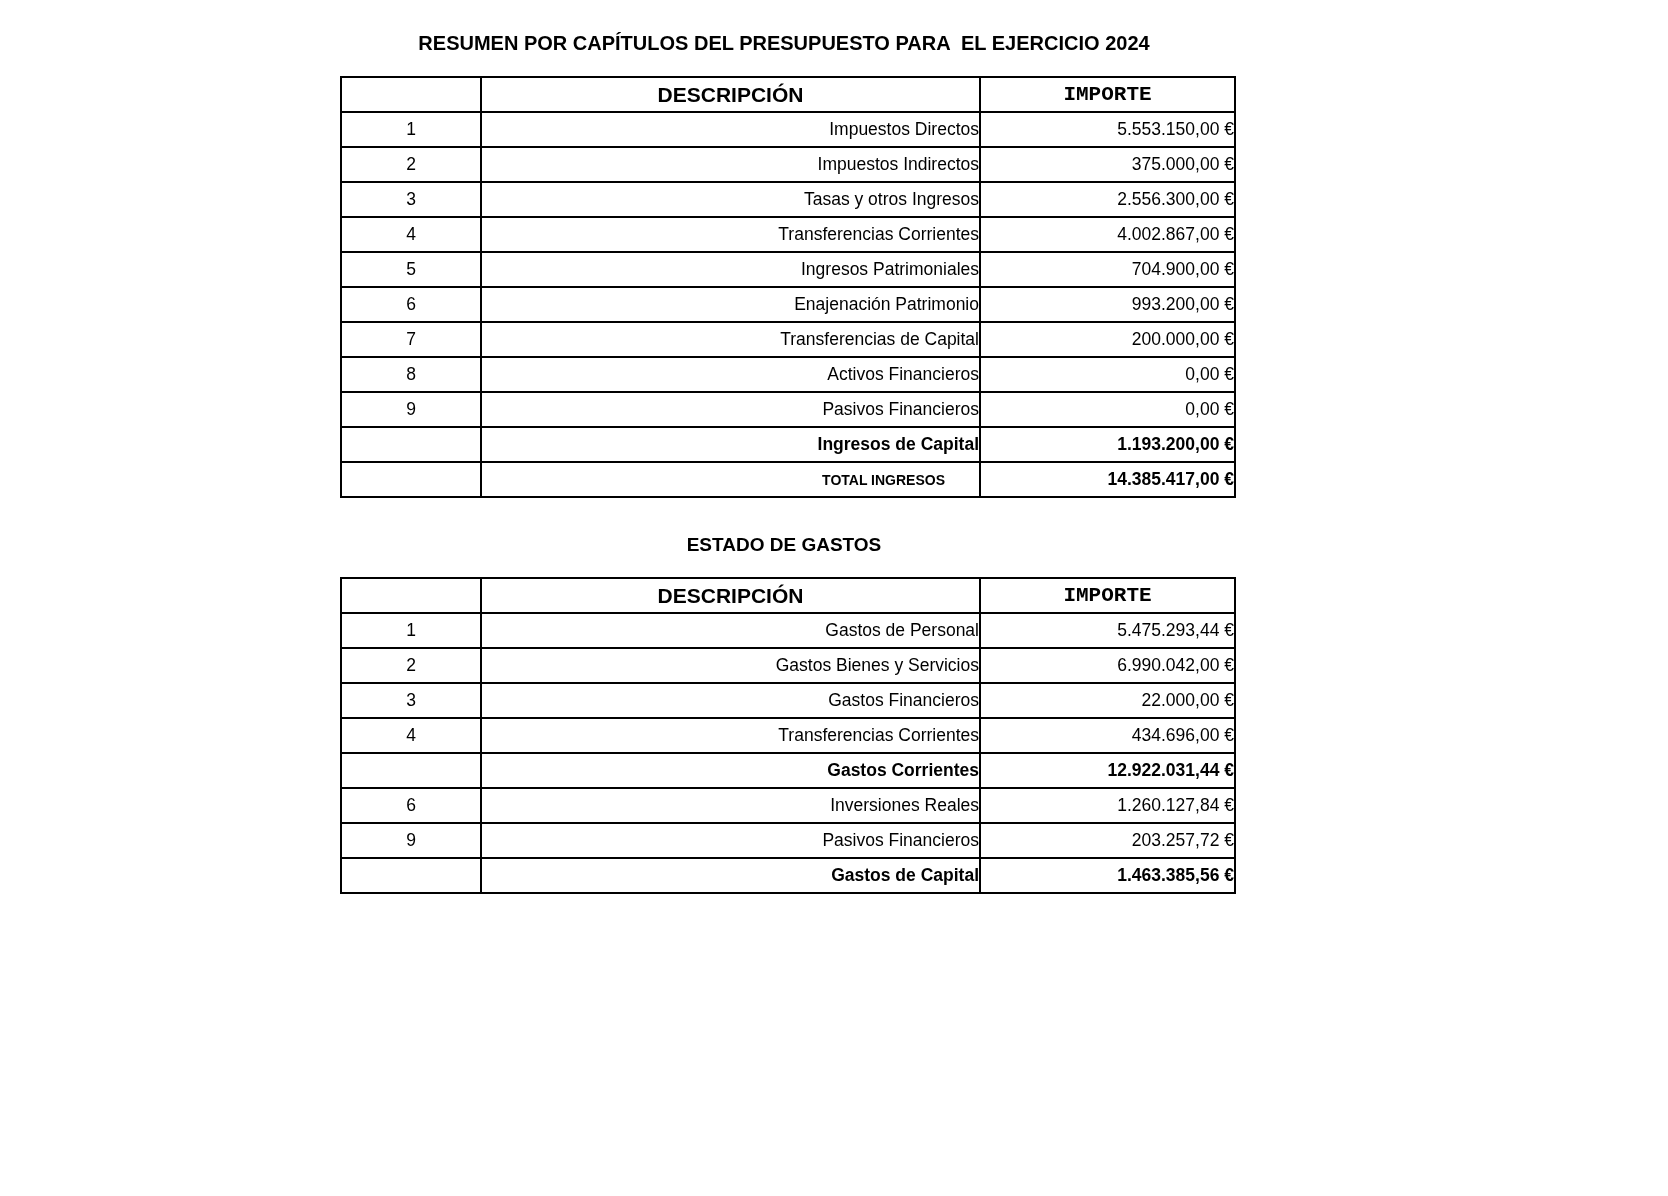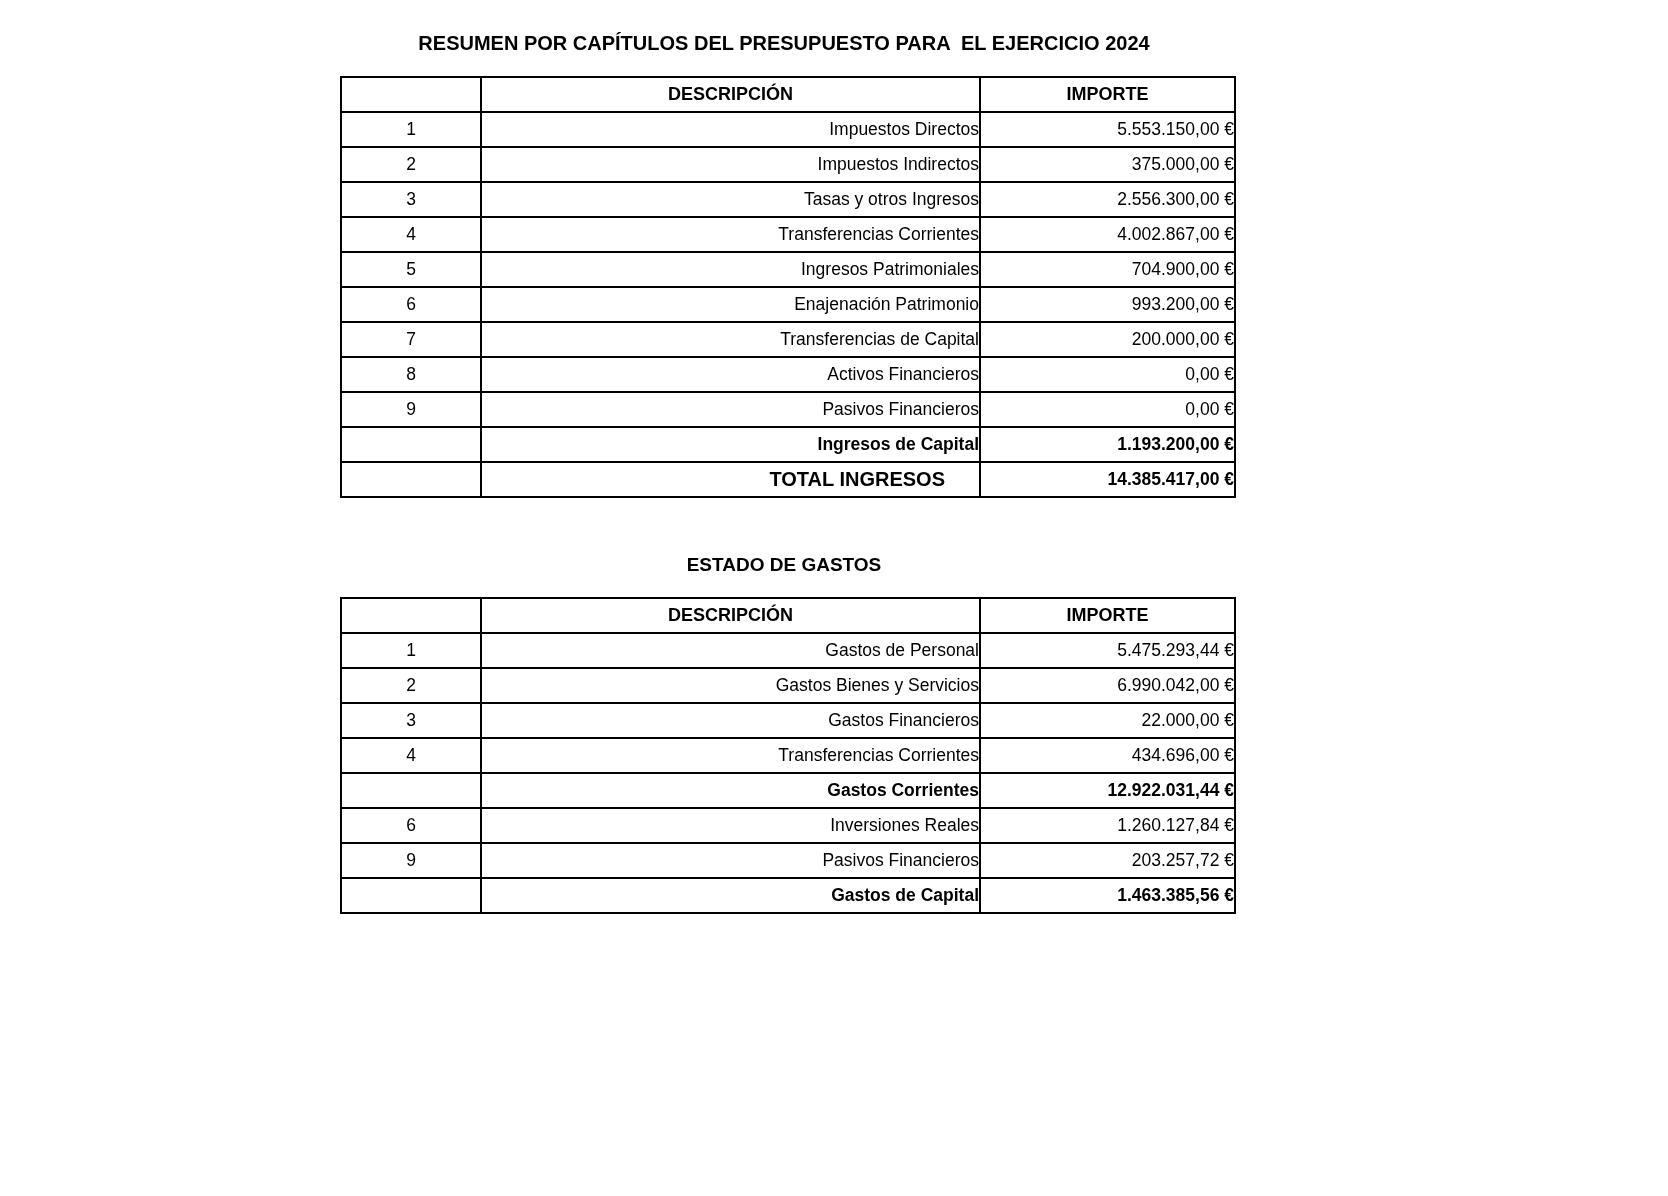--- a/index.html
+++ b/index.html
@@ -29,43 +29,43 @@
     font-weight: bold;
     white-space: pre-wrap;
   }
   .section-title {
     margin: 34px 0 0 0;
     text-align: center;
     font-size: 19px;
     font-weight: bold;
   }
   .section-title.gastos {
-    margin-top: 56px;
+    margin-top: 36px;
   }
   table.budget-table {
     border-collapse: collapse;
     table-layout: fixed;
     width: 888px;
     margin-top: 21px;
   }
   table.budget-table th,
   table.budget-table td {
     border: 2px solid #000000;
     height: 33px;
     font-size: 17.5px;
     padding: 0;
     overflow: hidden;
     white-space: nowrap;
   }
   .col-num { width: 138px; }
   .col-desc { width: 497px; }
-  .col-imp { width: 253px; }
+  .col-imp { width: 253px; font-family: Liberation Mono, monospace; }
   table.budget-table th {
     font-weight: bold;
-    font-size: 18px;
+    font-size: 21px;
     text-align: center;
   }
   td.num {
     text-align: center;
   }
   td.desc {
     text-align: right;
     padding-left: 14px;
   }
   td.imp {
@@ -74,21 +74,21 @@
   }
   tr.row-subtotal td.desc,
   tr.row-subtotal td.imp,
   tr.row-total td.desc,
   tr.row-total td.imp {
     font-weight: bold;
   }
   tr.row-total td.desc {
     text-align: right;
     padding-right: 34px;
-    font-size: 20px;
+    font-size: 14px;
   }
 </style>
 </head>
 <body>
 
 <div class="page">
   <div class="content">
 
     <h1 class="doc-title">RESUMEN POR CAPÍTULOS DEL PRESUPUESTO PARA  EL EJERCICIO 2024</h1>
 

